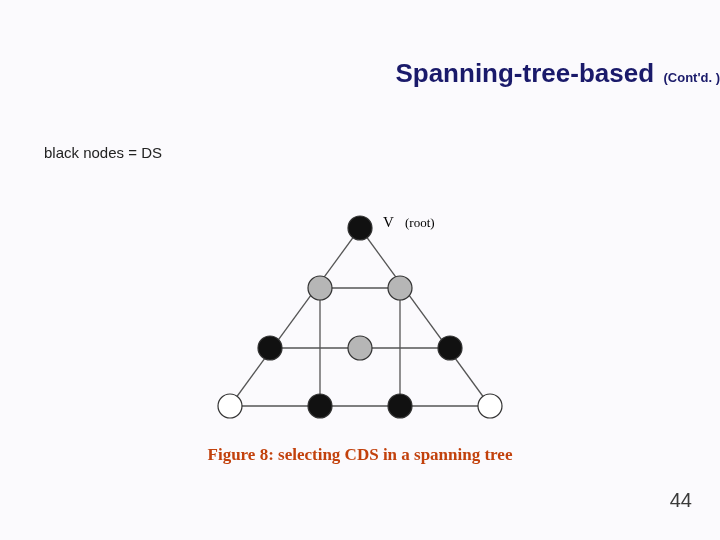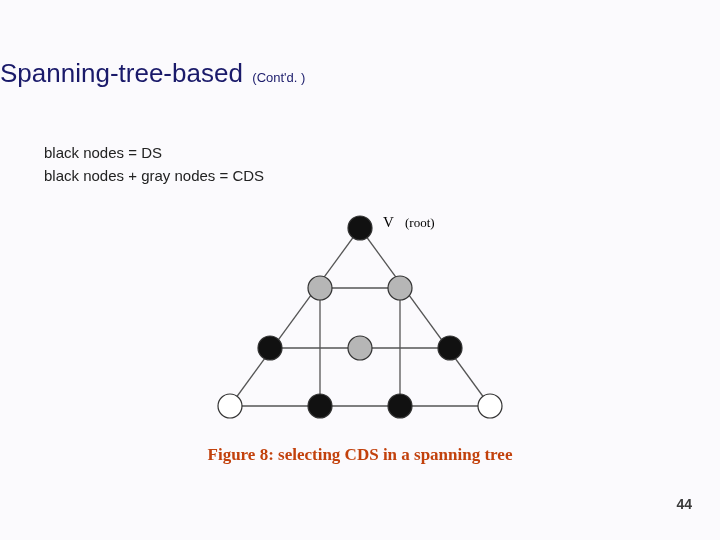--- a/index.html
+++ b/index.html
@@ -9,21 +9,22 @@
     background: #fbfafd;
     font-family: Arial, Helvetica, sans-serif;
     position: relative;
     overflow: hidden;
   }
   .title-row {
     position: absolute;
     top: 58px;
     left: 0;
     width: 100%;
-    text-align: left;
+    text-align: right;
+    font-weight: bold;
   }
   .title {
     font-size: 26px;
     color: #1a1a6a;
     display: inline;
   }
   .contd {
     font-size: 13px;
     color: #1a1a6a;
     display: inline;
@@ -54,36 +55,34 @@
     text-align: center;
     font-size: 17px;
     font-weight: bold;
     color: #c2410c;
     font-family: Georgia, 'Times New Roman', serif;
   }
   .page-num {
     position: absolute;
     right: 28px;
     bottom: 28px;
-    font-size: 14px;
+    font-size: 20px;
     color: #3a3a3a;
-    font-weight: bold;
   }
 </style>
 </head>
 <body>
 
 <div class="title-row">
   <span class="title">Spanning-tree-based</span>
   <span class="contd">(Cont'd. )</span>
 </div>
 
 <div class="legend">
   <div>black nodes = DS</div>
-  <div>black nodes + gray nodes = CDS</div>
 </div>
 
 <div class="figure-area">
   <svg width="390" height="220" viewBox="0 0 390 220">
 
     <g stroke="#555" stroke-width="1.3">
 
       <line x1="195" y1="18" x2="65" y2="196"></line>
       <line x1="195" y1="18" x2="325" y2="196"></line>
 

